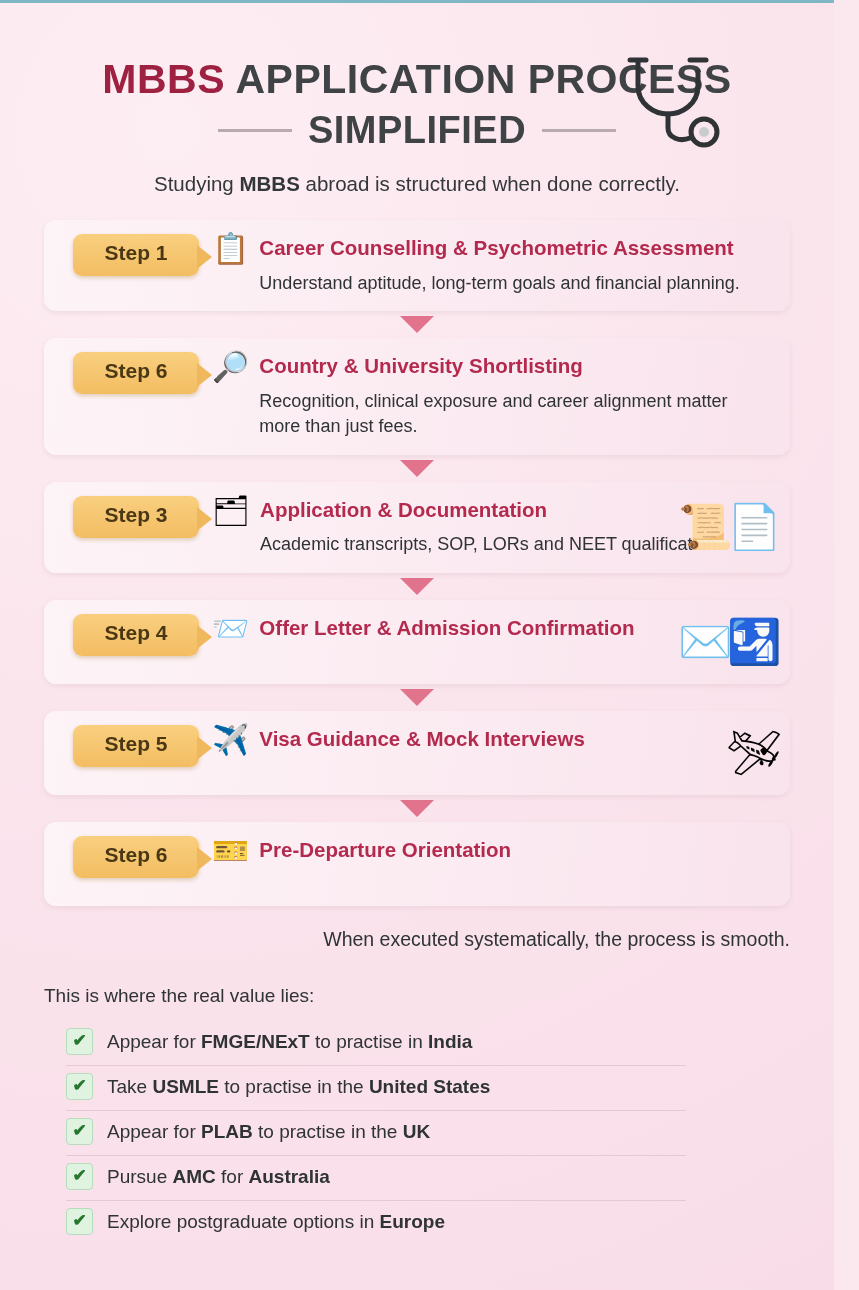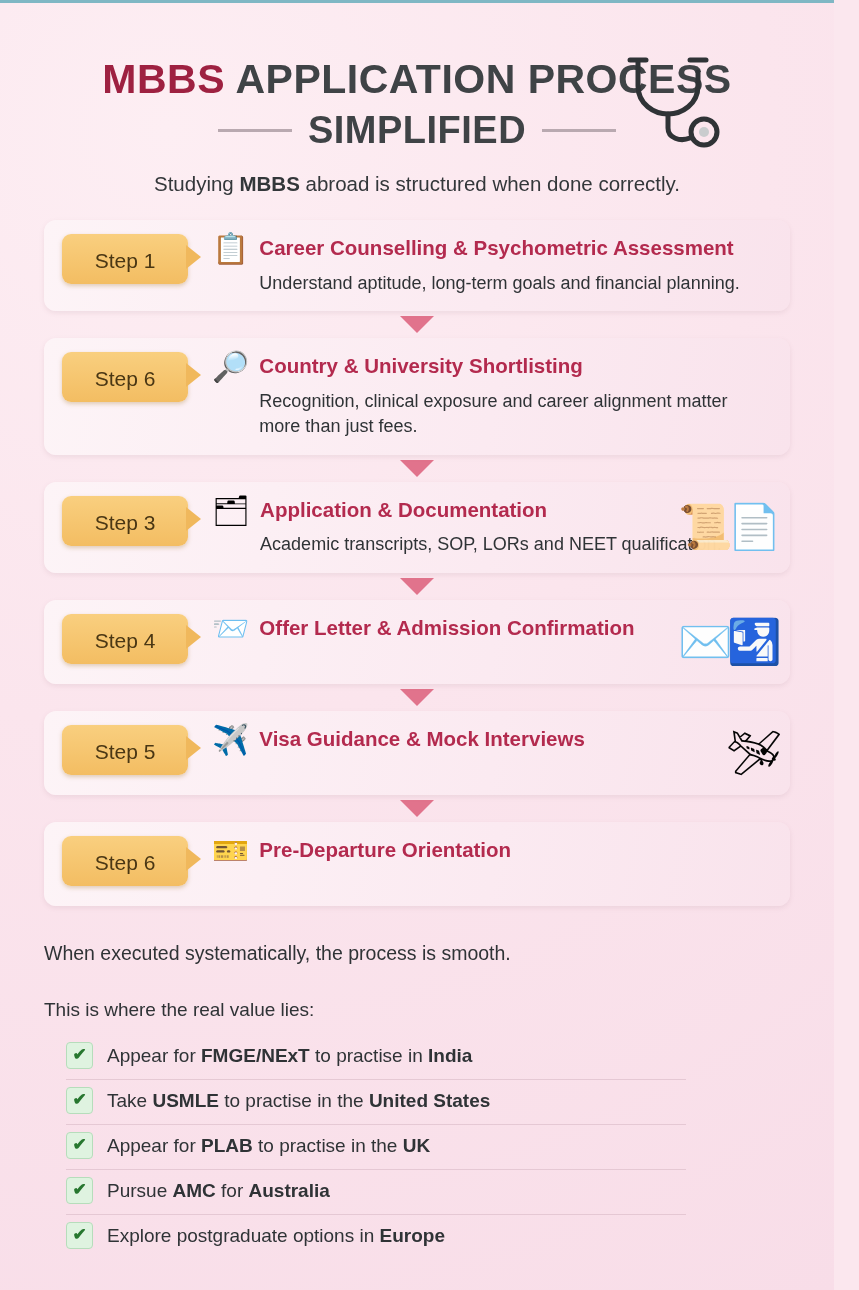--- a/index.html
+++ b/index.html
@@ -102,26 +102,27 @@
   .badge-wrap {
     position: relative;
     flex: 0 0 auto;
     width: 140px;
   }
   .badge {
     position: relative;
     background: linear-gradient(180deg, #f9cf7f 0%, #f3bd62 100%);
     color: #4a3714;
     font-size: 21px;
-    font-weight: normal;
+    font-weight: bold;
     border-radius: 9px;
-    padding: 15px 0 11px 0;
+    padding: 7px 0 11px 0;
     text-align: center;
     width: 126px;
     box-shadow: 0 2px 4px rgba(170,130,60,0.35);
+    margin-left: 11px;
   }
   .badge::after {
     content: "";
     position: absolute;
     right: -13px;
     top: 11px;
     border-top: 12px solid transparent;
     border-bottom: 12px solid transparent;
     border-left: 15px solid #f0b85c;
   }
@@ -165,24 +166,24 @@
     right: 14px;
     top: 50%;
     transform: translateY(-50%);
     font-size: 44px;
     letter-spacing: -6px;
     opacity: 0.98;
     white-space: nowrap;
   }
 
   .closing {
-    text-align: left;
+    text-align: right;
     font-size: 19.5px;
     color: #2f3336;
-    margin-top: 36px;
+    margin-top: 22px;
   }
 
   
   .pathways {
     margin-top: 34px;
   }
   .path-title {
     font-size: 23px;
     font-weight: bold;
     color: #a8274a;

